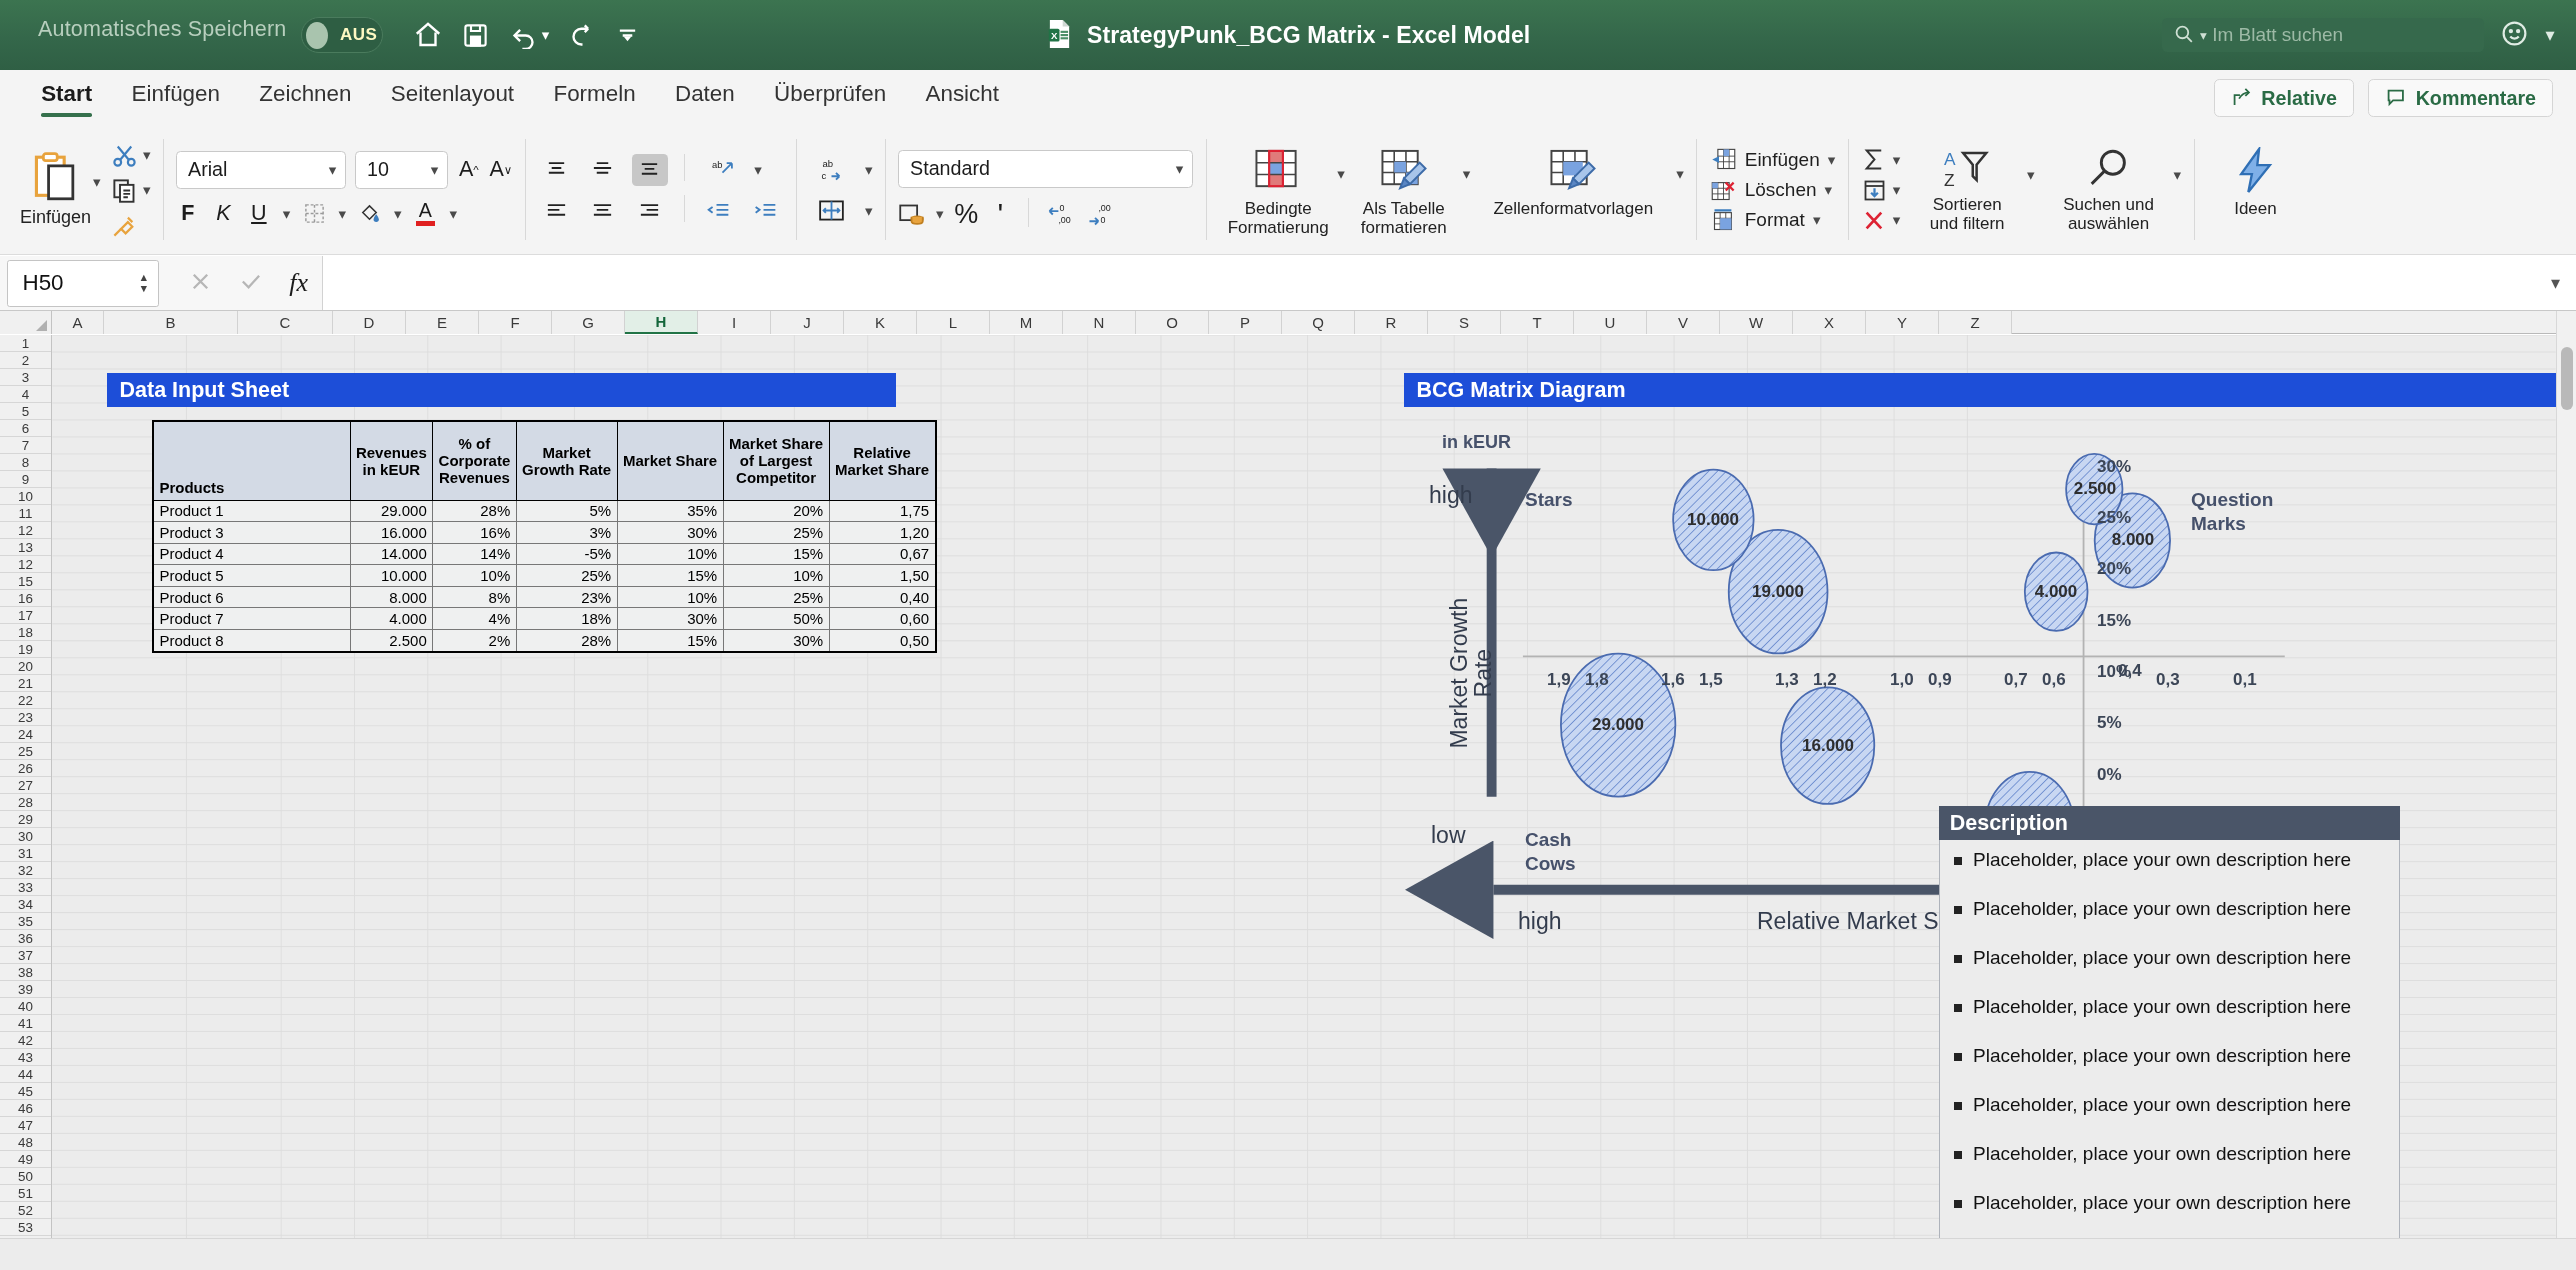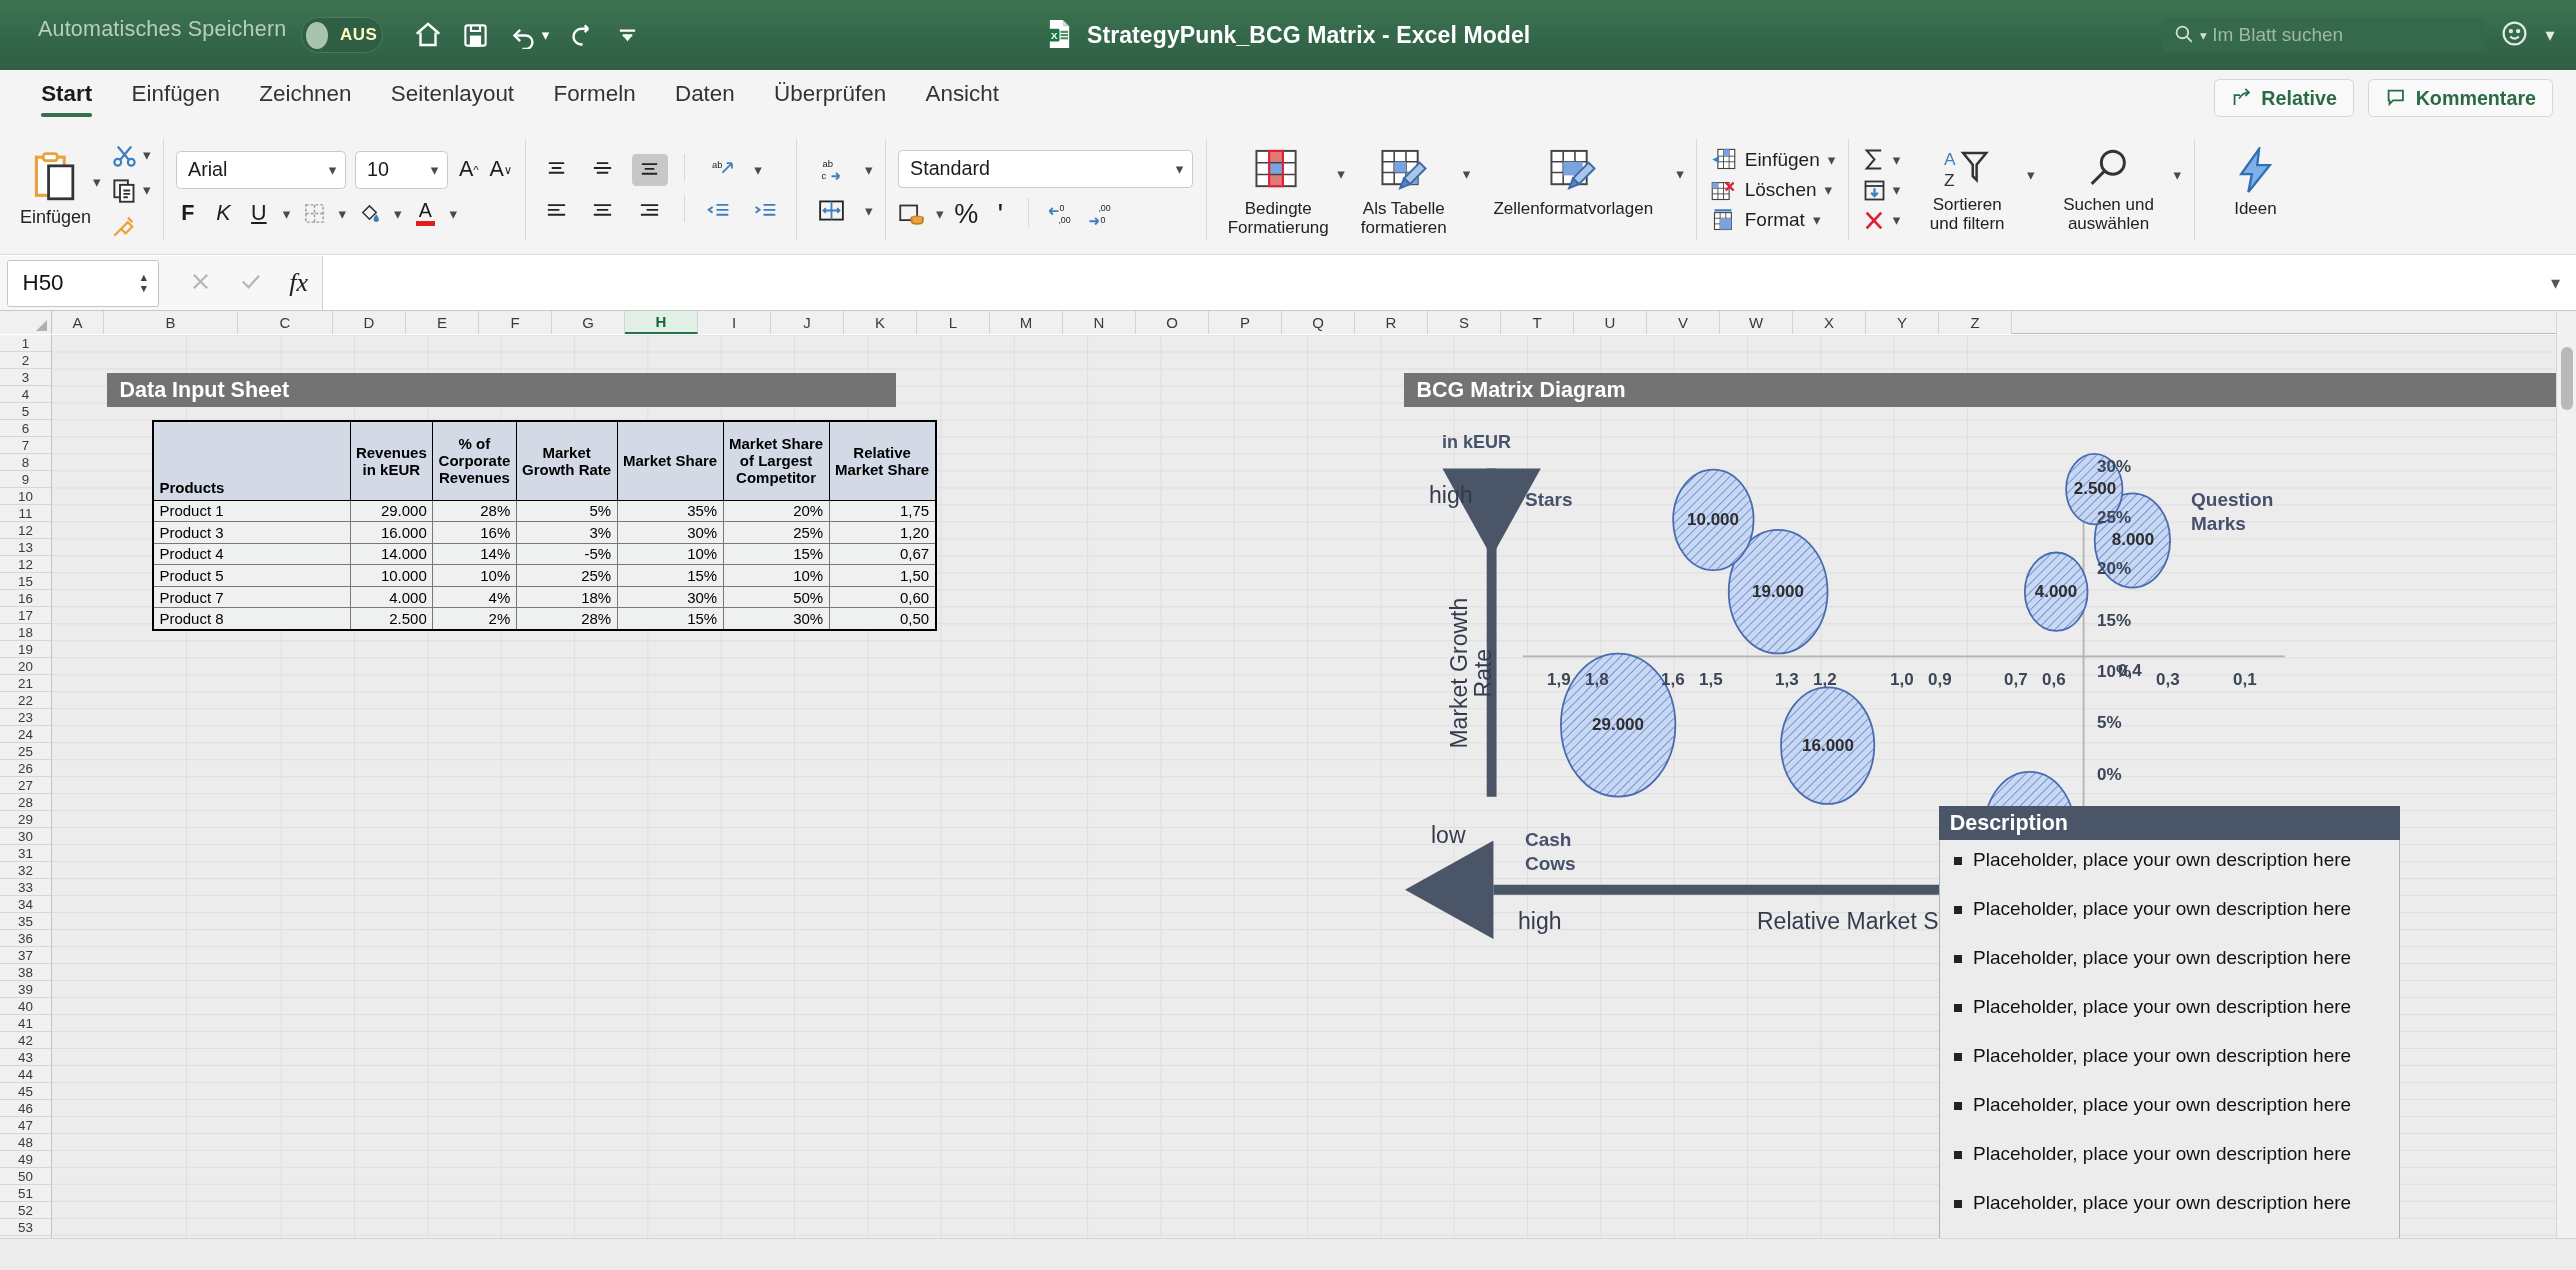--- a/index.html
+++ b/index.html
@@ -177,21 +177,21 @@
   }
 
   .gridarea {
     position: absolute; left: 52px; top: 335px; right: 19.7px; bottom: 32px;
     background: #ececec; overflow: hidden;
   }
   .gridlines { position: absolute; inset: 0; }
 
   
   .panel-title {
-    position: absolute; background: #737373; color: #fff; font-weight: bold;
+    position: absolute; background: #1d4ed8; color: #fff; font-weight: bold;
     display: flex; align-items: center; padding-left: 12.5px;
   }
   #dataPanelTitle { left: 55px; top: 38px; width: 789px; height: 34px; font-size: 21.5px; }
   #chartPanelTitle { left: 1352px; top: 38px; width: 1377px; height: 34px; font-size: 21.5px; }
 
   .dtable {
     position: absolute; left: 100px; top: 85px; border-collapse: collapse;
     border: 2.7px solid #000; background: #fff; font-size: 15px;
   }
   .dtable th {
@@ -953,20 +953,29 @@
         <tr>
           <td class="name">Product 5</td>
           <td class="num">10.000</td>
           <td class="num">10%</td>
           <td class="num">25%</td>
           <td class="num">15%</td>
           <td class="num">10%</td>
           <td class="num">1,50</td>
         </tr>
         <tr>
+          <td class="name">Product 6</td>
+          <td class="num">8.000</td>
+          <td class="num">8%</td>
+          <td class="num">23%</td>
+          <td class="num">10%</td>
+          <td class="num">25%</td>
+          <td class="num">0,40</td>
+        </tr>
+        <tr>
           <td class="name">Product 7</td>
           <td class="num">4.000</td>
           <td class="num">4%</td>
           <td class="num">18%</td>
           <td class="num">30%</td>
           <td class="num">50%</td>
           <td class="num">0,60</td>
         </tr>
         <tr>
           <td class="name">Product 8</td>

